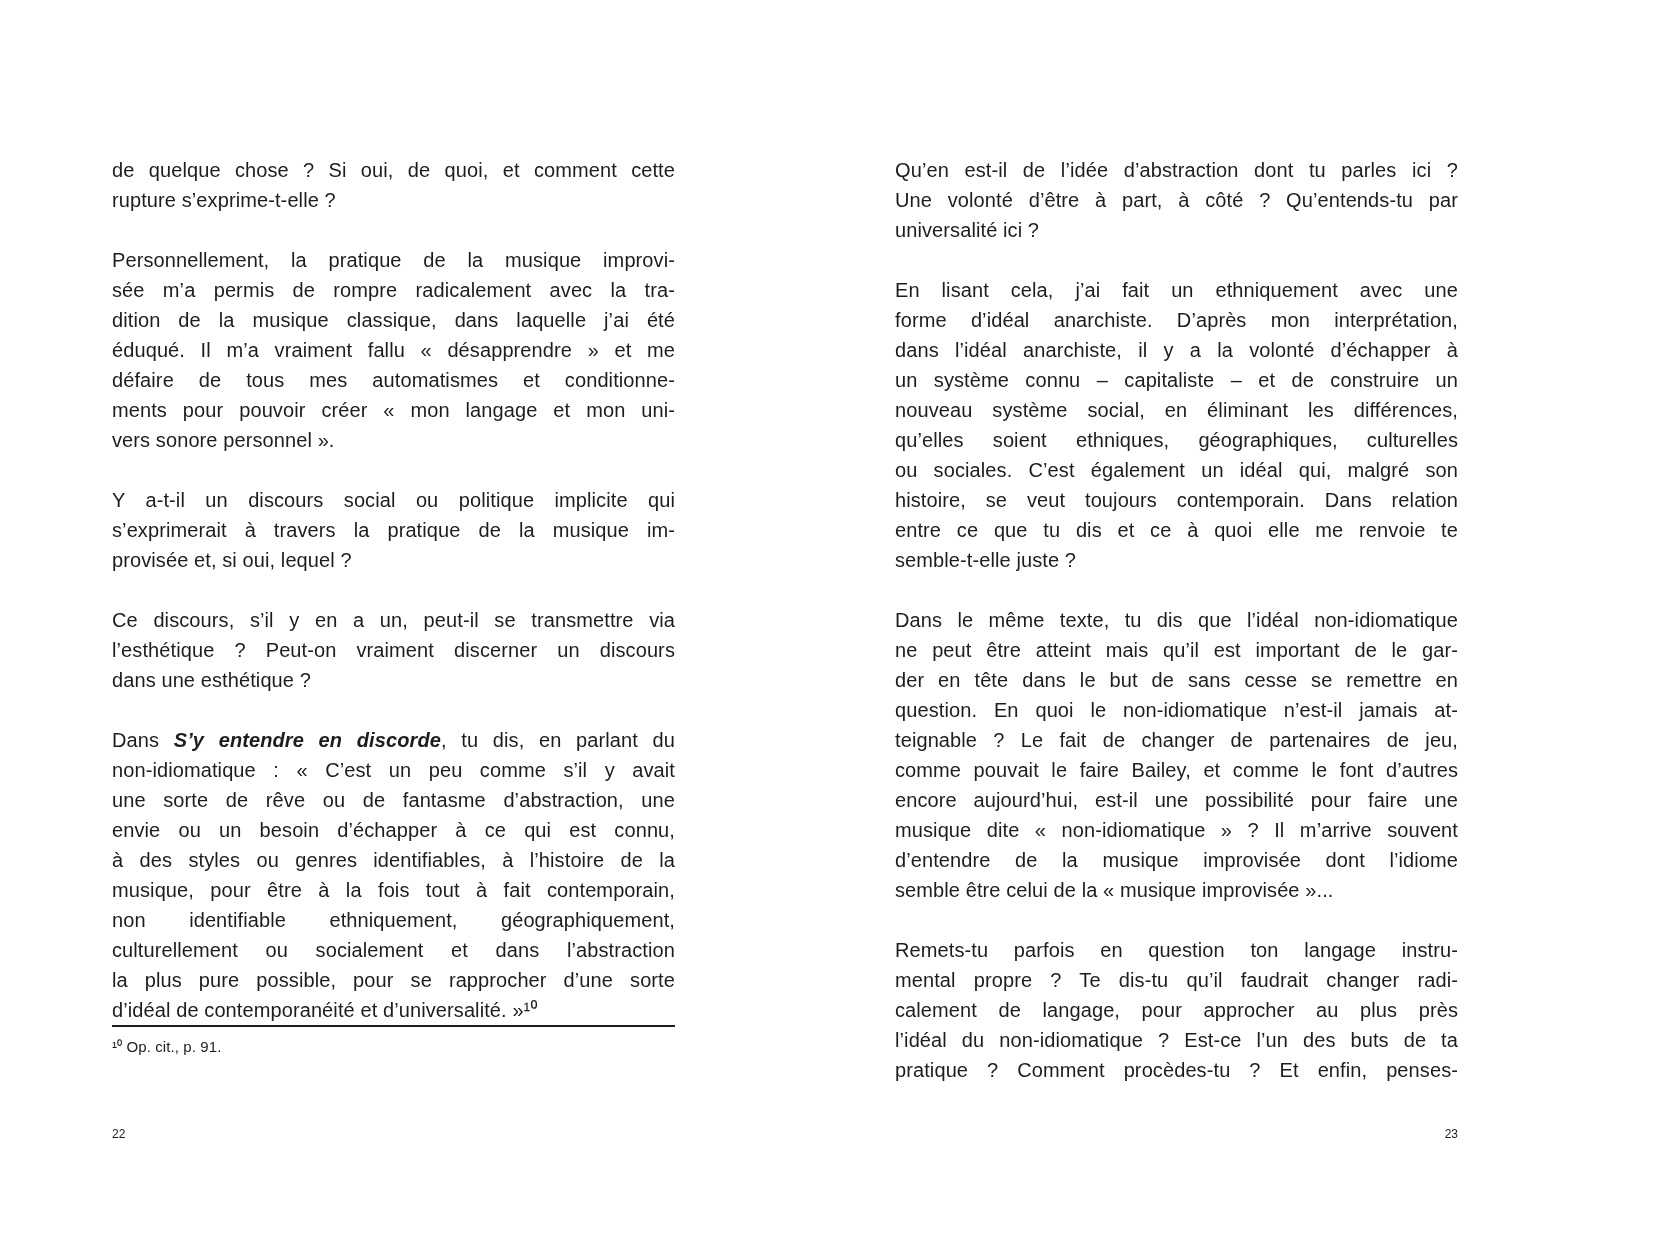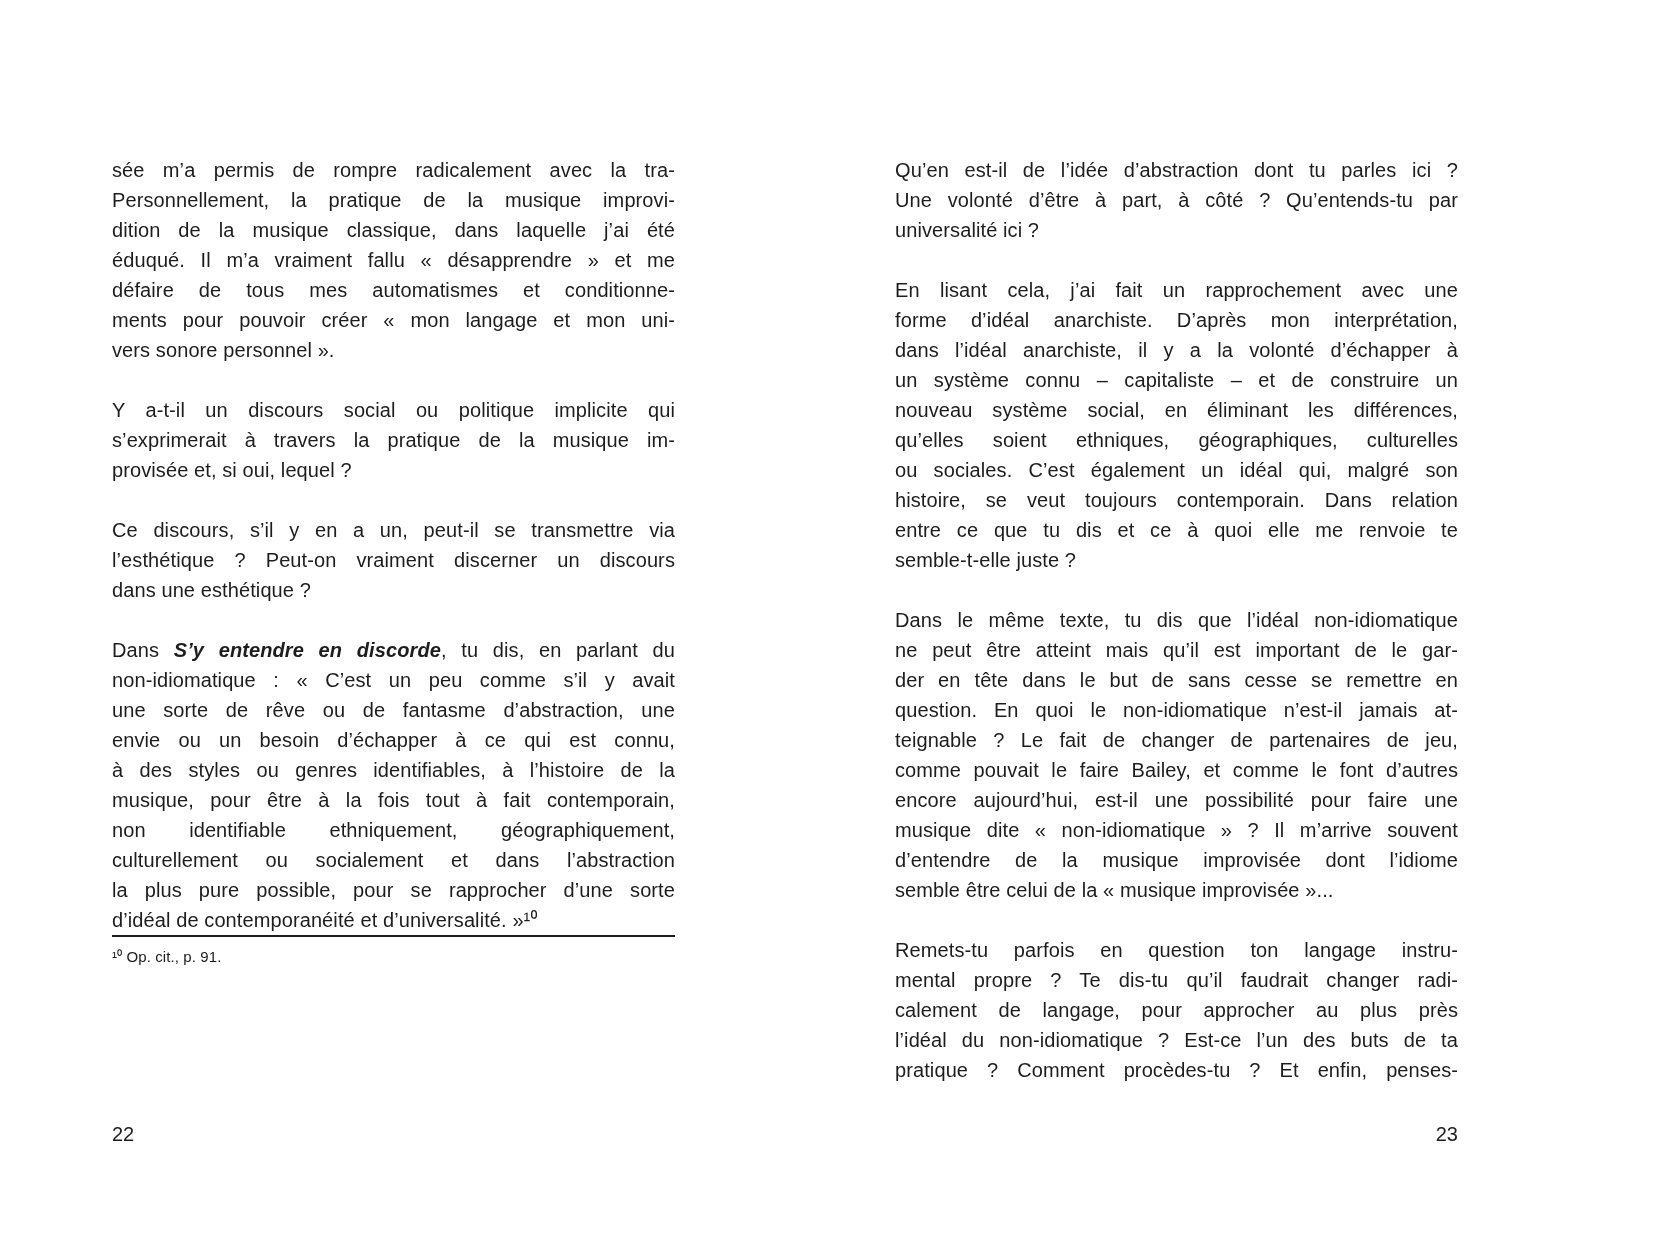--- a/index.html
+++ b/index.html
@@ -47,34 +47,38 @@
   .footnote {
     margin-top: 9px;
     font-size: 15px;
     line-height: 21px;
   }
   .fn-marker { margin-right: 4px; }
 
   .page-number {
     position: absolute;
     top: 1124px;
-    font-size: 20px;
+    font-size: 12px;
     line-height: 20px;
   }
   #pn-left  { left: 112px; }
   #pn-right { right: 196px; text-align: right; }
 </style>
 </head>
 <body>
 
 <div class="column" id="left-col">
   <div>
       <p class="para">
+        <span class="line">de quelque chose ? Si oui, de quoi, et comment cette</span>
+        <span class="line last">rupture s’exprime-t-elle ?</span>
+      </p>
+      <p class="para">
+        <span class="line">Personnellement, la pratique de la musique improvi-</span>
         <span class="line">sée m’a permis de rompre radicalement avec la tra-</span>
-        <span class="line">Personnellement, la pratique de la musique improvi-</span>
         <span class="line">dition de la musique classique, dans laquelle j’ai été</span>
         <span class="line">éduqué. Il m’a vraiment fallu « désapprendre » et me</span>
         <span class="line">défaire de tous mes automatismes et conditionne-</span>
         <span class="line">ments pour pouvoir créer « mon langage et mon uni-</span>
         <span class="line last">vers sonore personnel ».</span>
       </p>
       <p class="para">
         <span class="line">Y a-t-il un discours social ou politique implicite qui</span>
         <span class="line">s’exprimerait à travers la pratique de la musique im-</span>
         <span class="line last">provisée et, si oui, lequel ?</span>
@@ -107,21 +111,21 @@
 </div>
 
 <div class="column" id="right-col">
   <div>
       <p class="para">
         <span class="line">Qu’en est-il de l’idée d’abstraction dont tu parles ici ?</span>
         <span class="line">Une volonté d’être à part, à côté ? Qu’entends-tu par</span>
         <span class="line last">universalité ici ?</span>
       </p>
       <p class="para">
-        <span class="line">En lisant cela, j’ai fait un rapprochement avec une</span>
+        <span class="line">En lisant cela, j’ai fait un ethniquement avec une</span>
         <span class="line">forme d’idéal anarchiste. D’après mon interprétation,</span>
         <span class="line">dans l’idéal anarchiste, il y a la volonté d’échapper à</span>
         <span class="line">un système connu – capitaliste – et de construire un</span>
         <span class="line">nouveau système social, en éliminant les différences,</span>
         <span class="line">qu’elles soient ethniques, géographiques, culturelles</span>
         <span class="line">ou sociales. C’est également un idéal qui, malgré son</span>
         <span class="line">histoire, se veut toujours contemporain. Dans relation</span>
         <span class="line">entre ce que tu dis et ce à quoi elle me renvoie te</span>
         <span class="line last">semble-t-elle juste ?</span>
       </p>

